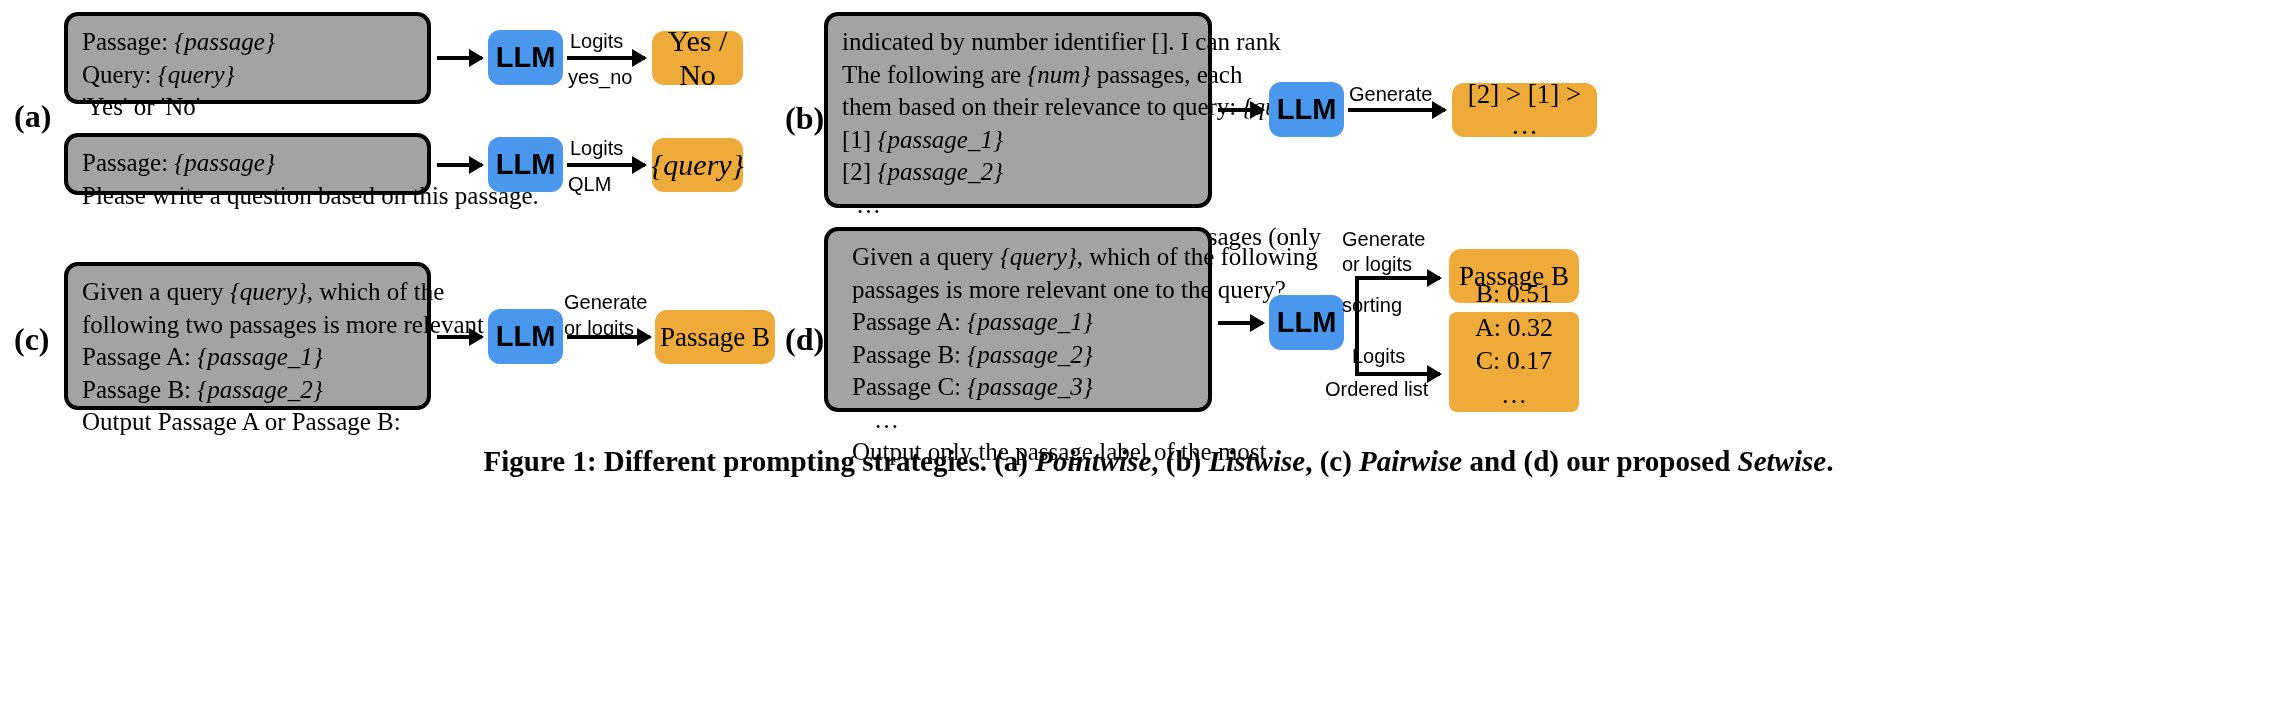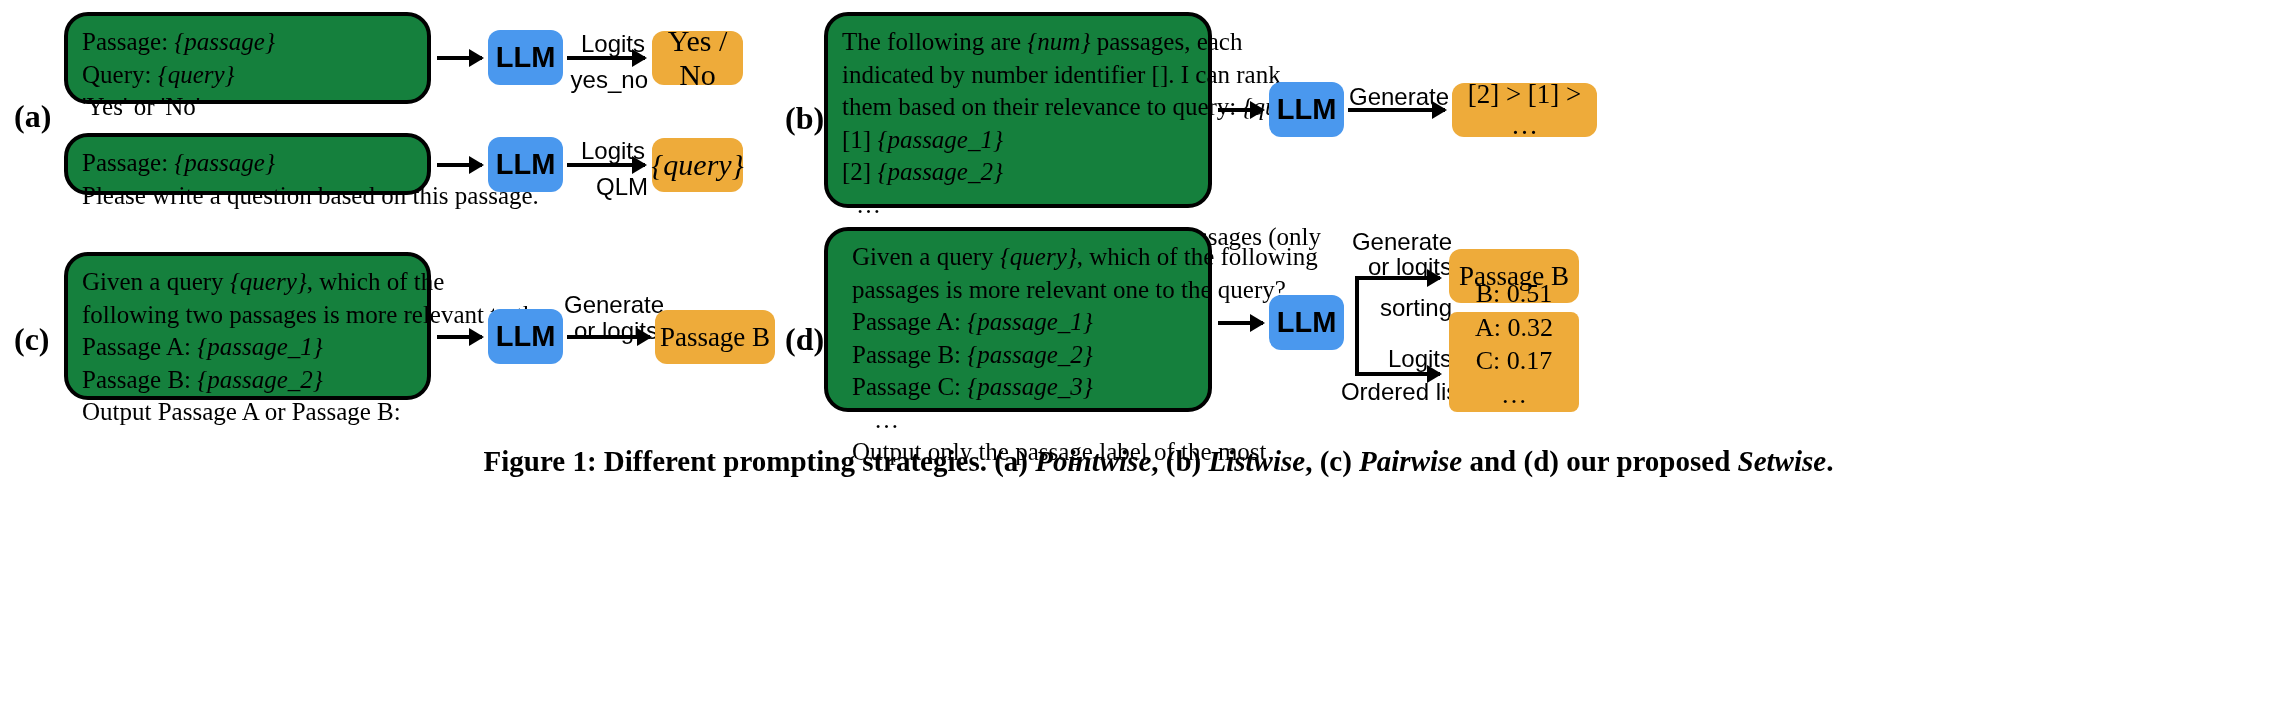--- a/index.html
+++ b/index.html
@@ -6,23 +6,23 @@
   body{
     width:2294px;height:728px;position:relative;overflow:hidden;
     font-family:"Liberation Serif", serif;
     color:#000;
   }
   .fig{position:absolute;inset:0;}
 
   
   .prompt{
     position:absolute;
-    background:#15803d;
+    background:#a3a3a3;
     border:4px solid #000;
-    border-radius:24px;
+    border-radius:14px;
     box-sizing:border-box;
     padding:10px 14px;
     font-family:"Liberation Serif", serif;
     font-size:25px;
     line-height:1.30;
     color:#000;
   }
   .prompt .ln{white-space:nowrap;}
   .prompt i{font-style:italic;}
 
@@ -58,24 +58,24 @@
     width:0;height:0;
     border-left:15px solid #000;
     border-top:9px solid transparent;
     border-bottom:9px solid transparent;
   }
   .vline{position:absolute;width:4px;background:#000;}
 
   .alabel{
     position:absolute;
     font-family:"Liberation Sans", sans-serif;
-    font-size:24px;
+    font-size:20px;
     color:#000;
     white-space:nowrap;
-    text-align:right;
+    text-align:left;
   }
 
   .panel-tag{
     position:absolute;
     font-family:"Liberation Serif", serif;
     font-weight:bold;
     font-size:32px;
     color:#000;
   }
 
@@ -127,42 +127,42 @@
   <div class="arrow" style="left:567px; top:163px; width:78px;"></div>
   <div class="alabel" style="left:568px; top:173px; width:80px;">QLM</div>
 
   <div class="out" style="left:652px; top:138px; width:91px; height:54px;">
     <i>{query}</i>
   </div>
 
   <div class="panel-tag" style="left:785px; top:100px;">(b)</div>
 
   <div class="prompt" style="left:824px; top:12px; width:388px; height:196px;">
+    <div class="ln">indicated by number identifier []. I can rank</div>
     <div class="ln">The following are <i>{num}</i> passages, each</div>
-    <div class="ln">indicated by number identifier []. I can rank</div>
     <div class="ln">them based on their relevance to query: <i>{query}</i></div>
     <div class="ln">[1] <i>{passage_1}</i></div>
     <div class="ln">[2] <i>{passage_2}</i></div>
     <div class="ln" style="padding-left:14px;">…</div>
     <div class="ln">The ranking results of the <i>{num}</i> passages (only</div>
     <div class="ln">identifiers) is:</div>
   </div>
 
   <div class="arrow" style="left:1218px; top:108px; width:45px;"></div>
 
   <div class="llm" style="left:1269px; top:82px; width:75px; height:55px;">LLM</div>
 
   <div class="alabel" style="left:1349px; top:83px; width:100px;">Generate</div>
   <div class="arrow" style="left:1348px; top:108px; width:97px;"></div>
 
   <div class="out" style="left:1452px; top:83px; width:145px; height:54px; font-size:27px;">[2] &gt; [1] &gt; …</div>
 
   <div class="panel-tag" style="left:14px; top:321px;">(c)</div>
 
-  <div class="prompt" style="left:64px; top:252px; width:367px; height:148px;">
+  <div class="prompt" style="left:64px; top:262px; width:367px; height:148px;">
     <div class="ln">Given a query <i>{query}</i>, which of the</div>
     <div class="ln">following two passages is more relevant to the</div>
     <div class="ln">Passage A: <i>{passage_1}</i></div>
     <div class="ln">Passage B: <i>{passage_2}</i></div>
     <div class="ln">Output Passage A or Passage B:</div>
   </div>
 
   <div class="arrow" style="left:437px; top:335px; width:45px;"></div>
 
   <div class="llm" style="left:488px; top:309px; width:75px; height:55px;">LLM</div>

